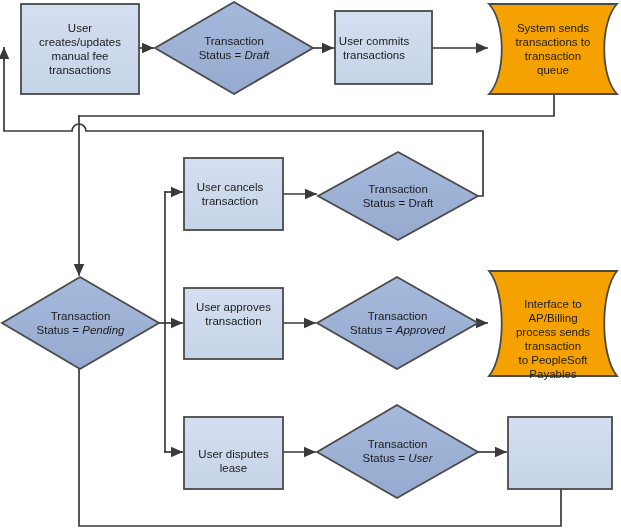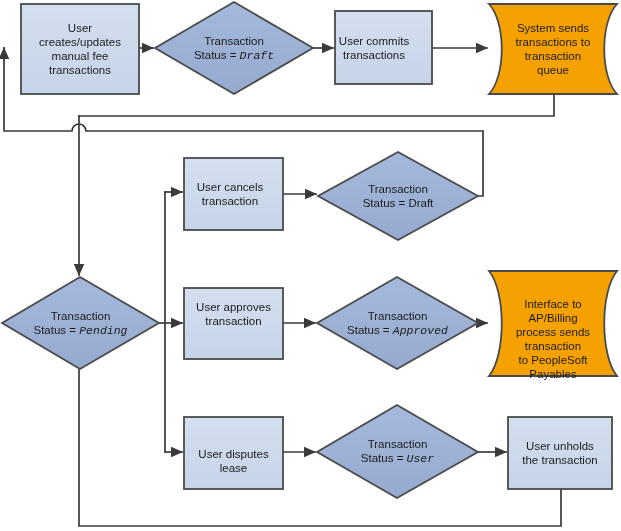--- a/index.html
+++ b/index.html
@@ -31,21 +31,20 @@
     justify-content: center;
     text-align: center;
     font-size: 11.5px;
     line-height: 14px;
     color: #1b1b1b;
     pointer-events: none;
     white-space: pre-line;
   }
   .node-label em {
     font-style: italic;
-    font-family: Liberation Mono, monospace;
   }
 </style>
 </head>
 <body>
 
 <div id="flowchart-canvas">
 
   <svg id="flow-svg" viewBox="0 0 621 531" xmlns="http://www.w3.org/2000/svg">
     <defs>
       <marker id="arrow" viewBox="0 0 10 10" refX="9.2" refY="5" markerWidth="7.2" markerHeight="7.2" orient="auto-start-reverse">
@@ -164,16 +163,14 @@
 process sends
 transaction
 to PeopleSoft
 Payables</span></div>
 
   <div class="node-label" style="left:184px; top:417px; width:99px;  height:88px;"><span>User disputes
 lease</span></div>
 
   <div class="node-label" style="left:317px; top:405px; width:161px; height:92px;"><span>Transaction<br>Status = <em>User</em></span></div>
 
-  <div class="node-label" style="left:508px; top:417px; width:104px; height:72px;"><span>User unholds
-the transaction</span></div>
 
 </div>
 
 </body></html>

